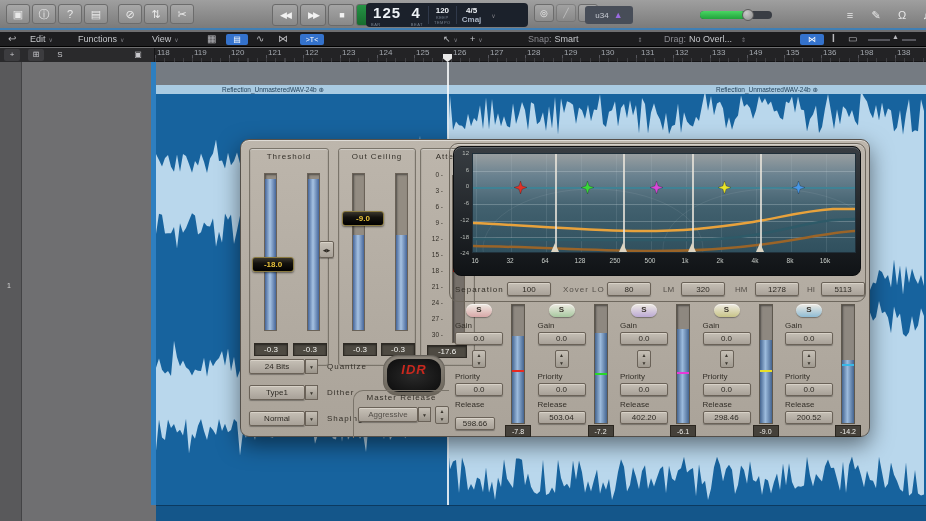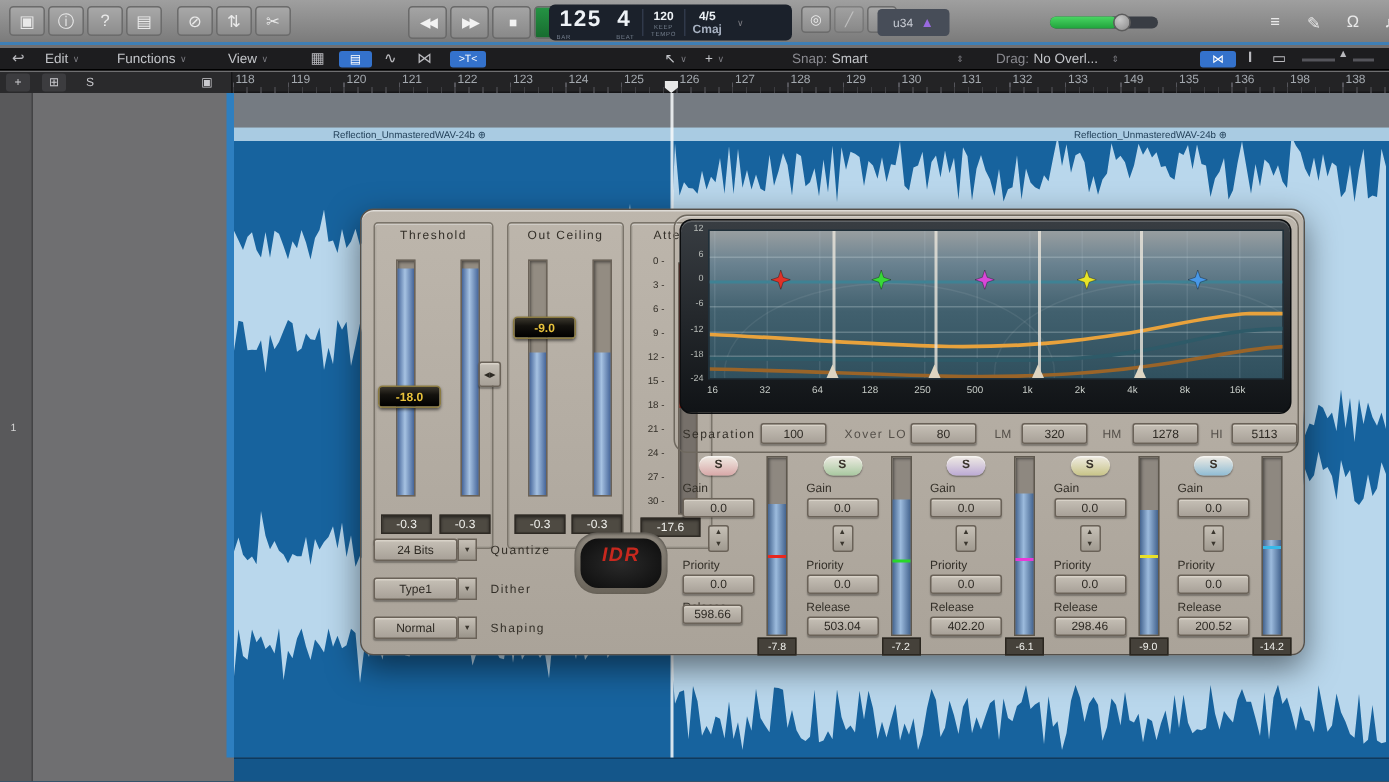--- a/index.html
+++ b/index.html
@@ -363,20 +363,26 @@
       <div class="bnd-label" style="left:86px;top:248px;letter-spacing:1px">Dither</div>
       <div class="raised" style="position:absolute;left:8px;top:271px;width:56px;height:15px;line-height:14px">Normal</div>
       <div class="dd-btn" style="position:absolute;left:64px;top:271px;width:13px;height:15px;line-height:14px">▼</div>
       <div class="bnd-label" style="left:86px;top:274px;letter-spacing:1px">Shaping</div>
     </div>
 
     <div class="abs" style="left:142px;top:215px;width:62px;height:41px;border-radius:15px;background:linear-gradient(#8e887e,#6a645a);box-shadow:inset 0 1px 2px rgba(0,0,0,.4)">
       <div style="position:absolute;left:4px;top:4px;right:4px;bottom:4px;border-radius:12px;background:radial-gradient(#2a2a2a,#0c0c0c);color:#c8281e;font-weight:bold;font-style:italic;font-size:13px;text-align:center;line-height:22px;letter-spacing:1px">IDR</div>
     </div>
 
+    <div class="abs" style="left:112px;top:250px;width:96px;height:48px;border-top:1px solid #7a746a;border-left:1px solid #7a746a;border-radius:10px 0 0 0">
+      <div class="plabel" style="margin-top:2px">Master Release</div>
+      <div class="raised" style="position:absolute;left:4px;top:16px;width:60px;height:15px;line-height:14px;color:#55504a">Aggressive</div>
+      <div class="dd-btn" style="position:absolute;left:64px;top:16px;width:13px;height:15px;line-height:14px">▼</div>
+      <div class="stepper" style="left:81px;top:15px">▲<br>▼</div>
+    </div>
 
     <div id="right-frame"></div>
 
     <div id="graph-outer">
       <div id="ylabels">
           <span class="ylab" style="left: 1px; top: 3px;">12</span>
           <span class="ylab" style="left: 1px; top: 19.7px;">6</span>
           <span class="ylab" style="left: 1px; top: 36.4px;">0</span>
           <span class="ylab" style="left: 1px; top: 53.1px;">-6</span>
           <span class="ylab" style="left: 1px; top: 69.8px;">-12</span>
@@ -465,21 +471,21 @@
 
     <div id="bands">
         <div>
           <div class="sbtn" style="left: 225px; top: 164px; background: linear-gradient(rgb(240, 236, 228), rgb(216, 168, 168));">S</div>
           <div class="bnd-label" style="left:214px;top:181px">Gain</div>
           <div class="raised" style="position:absolute;left:214px;top:192px;width:48px;height:13px;line-height:12px">0.0</div>
           <div class="stepper" style="left:231px;top:210px">▲<br>▼</div>
           <div class="bnd-label" style="left:214px;top:232px">Priority</div>
           <div class="raised" style="position:absolute;left:214px;top:243px;width:48px;height:13px;line-height:12px">0.0</div>
           <div class="bnd-label" style="left:214px;top:260px">Release</div>
-          <div class="raised" style="position:absolute;left:214px;top:263px;width:40px;height:13px;line-height:12px">598.66</div>
+          <div class="raised" style="position:absolute;left:214px;top:277px;width:40px;height:13px;line-height:12px">598.66</div>
           <div class="mtr-track" style="left:270px;top:164px">
             <div class="mtr-fill" style="height:74%"></div>
             <div class="mtr-tick" style="top:55%;background:#e82820"></div>
           </div>
           <div class="mtr-read" style="left:264px;top:285px">-7.8</div>
         </div>
         <div>
           <div class="sbtn" style="left: 307.5px; top: 164px; background: linear-gradient(rgb(240, 236, 228), rgb(168, 200, 160));">S</div>
           <div class="bnd-label" style="left:296.5px;top:181px">Gain</div>
           <div class="raised" style="position:absolute;left:296.5px;top:192px;width:48px;height:13px;line-height:12px">0.0</div>

